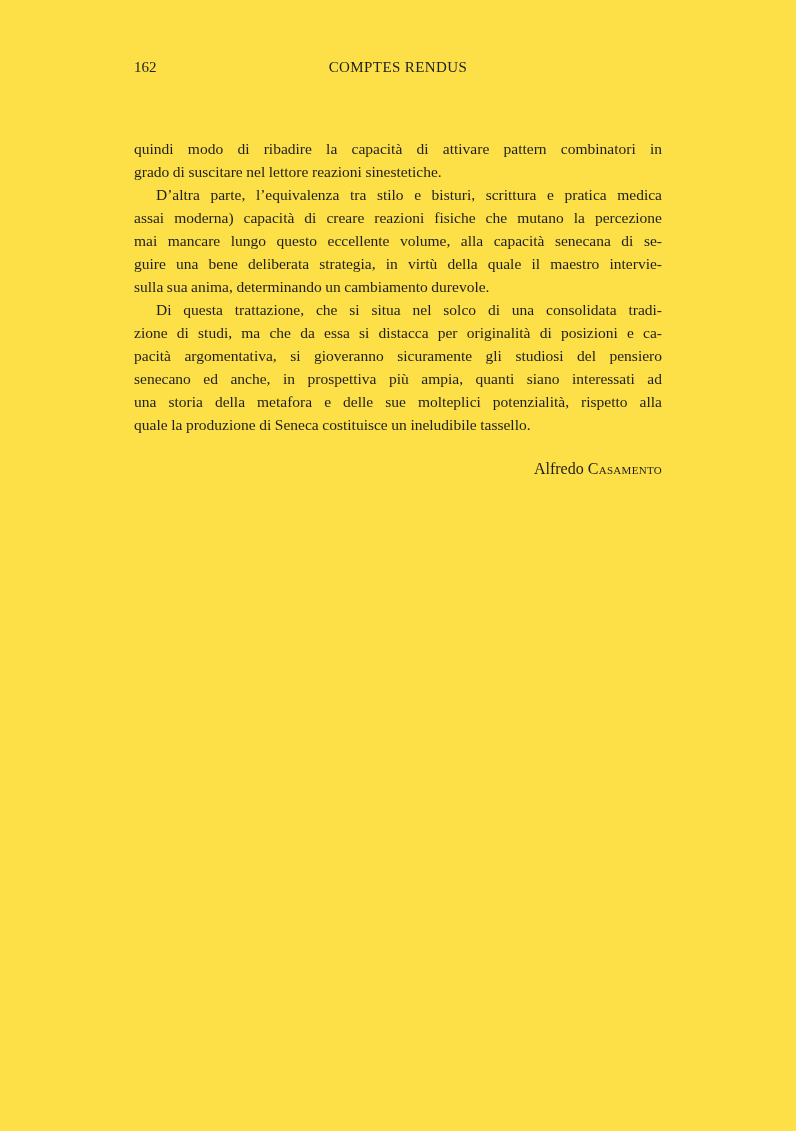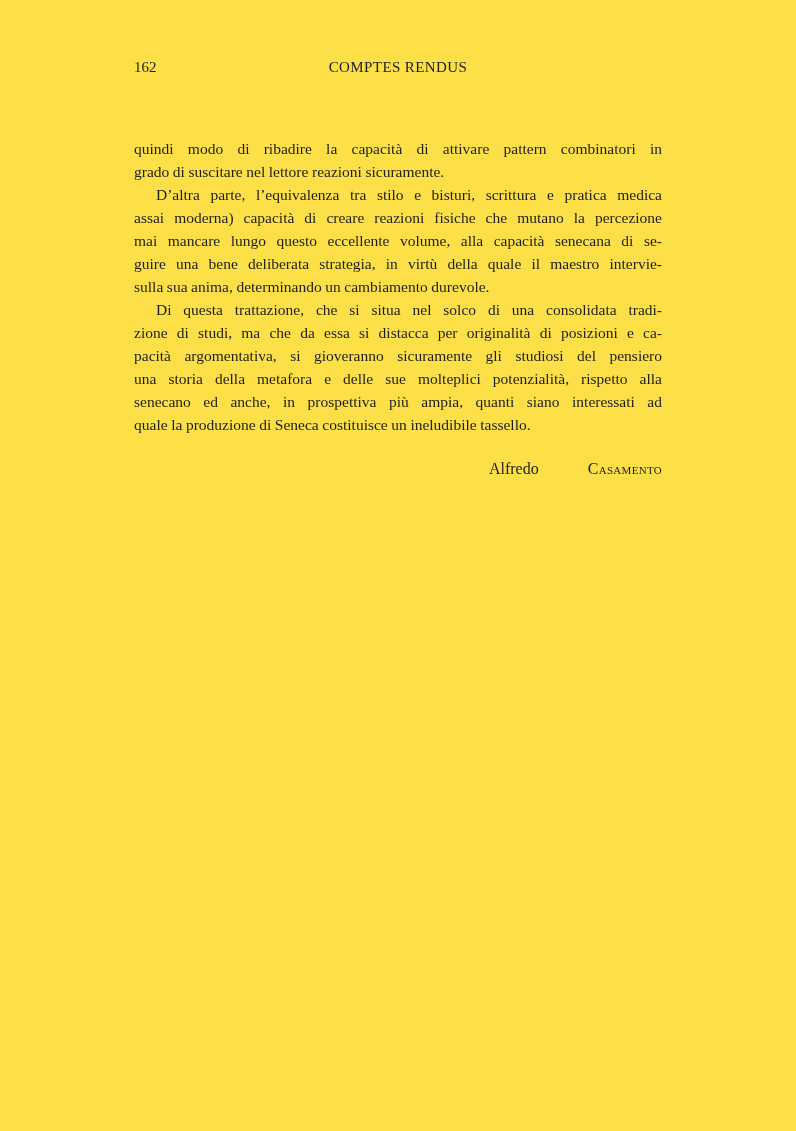--- a/index.html
+++ b/index.html
@@ -63,52 +63,51 @@
   }
   .signature {
     margin-top: 21px;
     font-size: 16px;
     line-height: 23px;
     text-align: right;
   }
   .smallcaps {
     font-variant: small-caps;
     letter-spacing: 0.3px;
-    margin-left: 45px;
   }
 </style>
 </head>
 <body>
 
 <div class="page">
   <div class="content">
 
     <div class="page-header">
       <span class="page-number">162</span>
       <span class="running-header">COMPTES RENDUS</span>
     </div>
 
     <div class="body-text" id="body-text">
         <div class="para">
           <div class="line">quindi modo di ribadire la capacità di attivare pattern combinatori in</div>
-          <div class="line last">grado di suscitare nel lettore reazioni sicuramente.</div>
+          <div class="line last">grado di suscitare nel lettore reazioni sinestetiche.</div>
         </div>
         <div class="para">
           <div class="line first-indent">D’altra parte, l’equivalenza tra stilo e bisturi, scrittura e pratica medica</div>
           <div class="line">assai moderna) capacità di creare reazioni fisiche che mutano la percezione</div>
           <div class="line">mai mancare lungo questo eccellente volume, alla capacità senecana di se-</div>
           <div class="line">guire una bene deliberata strategia, in virtù della quale il maestro intervie-</div>
           <div class="line last">sulla sua anima, determinando un cambiamento durevole.</div>
         </div>
         <div class="para">
           <div class="line first-indent">Di questa trattazione, che si situa nel solco di una consolidata tradi-</div>
           <div class="line">zione di studi, ma che da essa si distacca per originalità di posizioni e ca-</div>
           <div class="line">pacità argomentativa, si gioveranno sicuramente gli studiosi del pensiero</div>
+          <div class="line">senecano ed anche, in prospettiva più ampia, quanti siano interessati ad</div>
           <div class="line">una storia della metafora e delle sue molteplici potenzialità, rispetto alla</div>
-          <div class="line">senecano ed anche, in prospettiva più ampia, quanti siano interessati ad</div>
           <div class="line last">quale la produzione di Seneca costituisce un ineludibile tassello.</div>
         </div>
       </div>
 
     <div class="signature">
       <span>Alfredo</span>
       <span class="smallcaps">Casamento</span>
     </div>
 
   </div>

